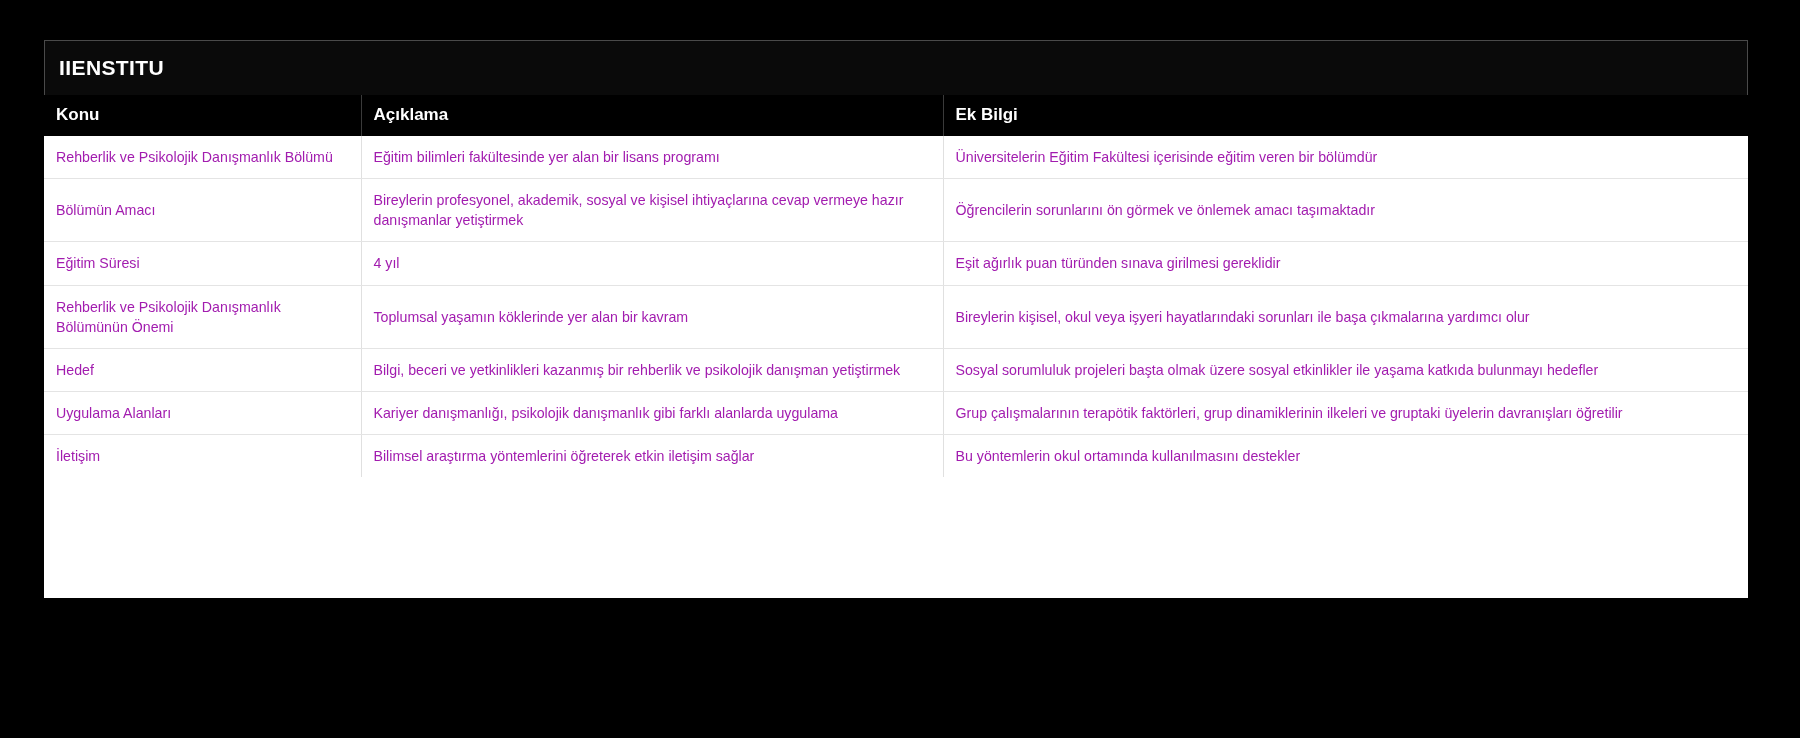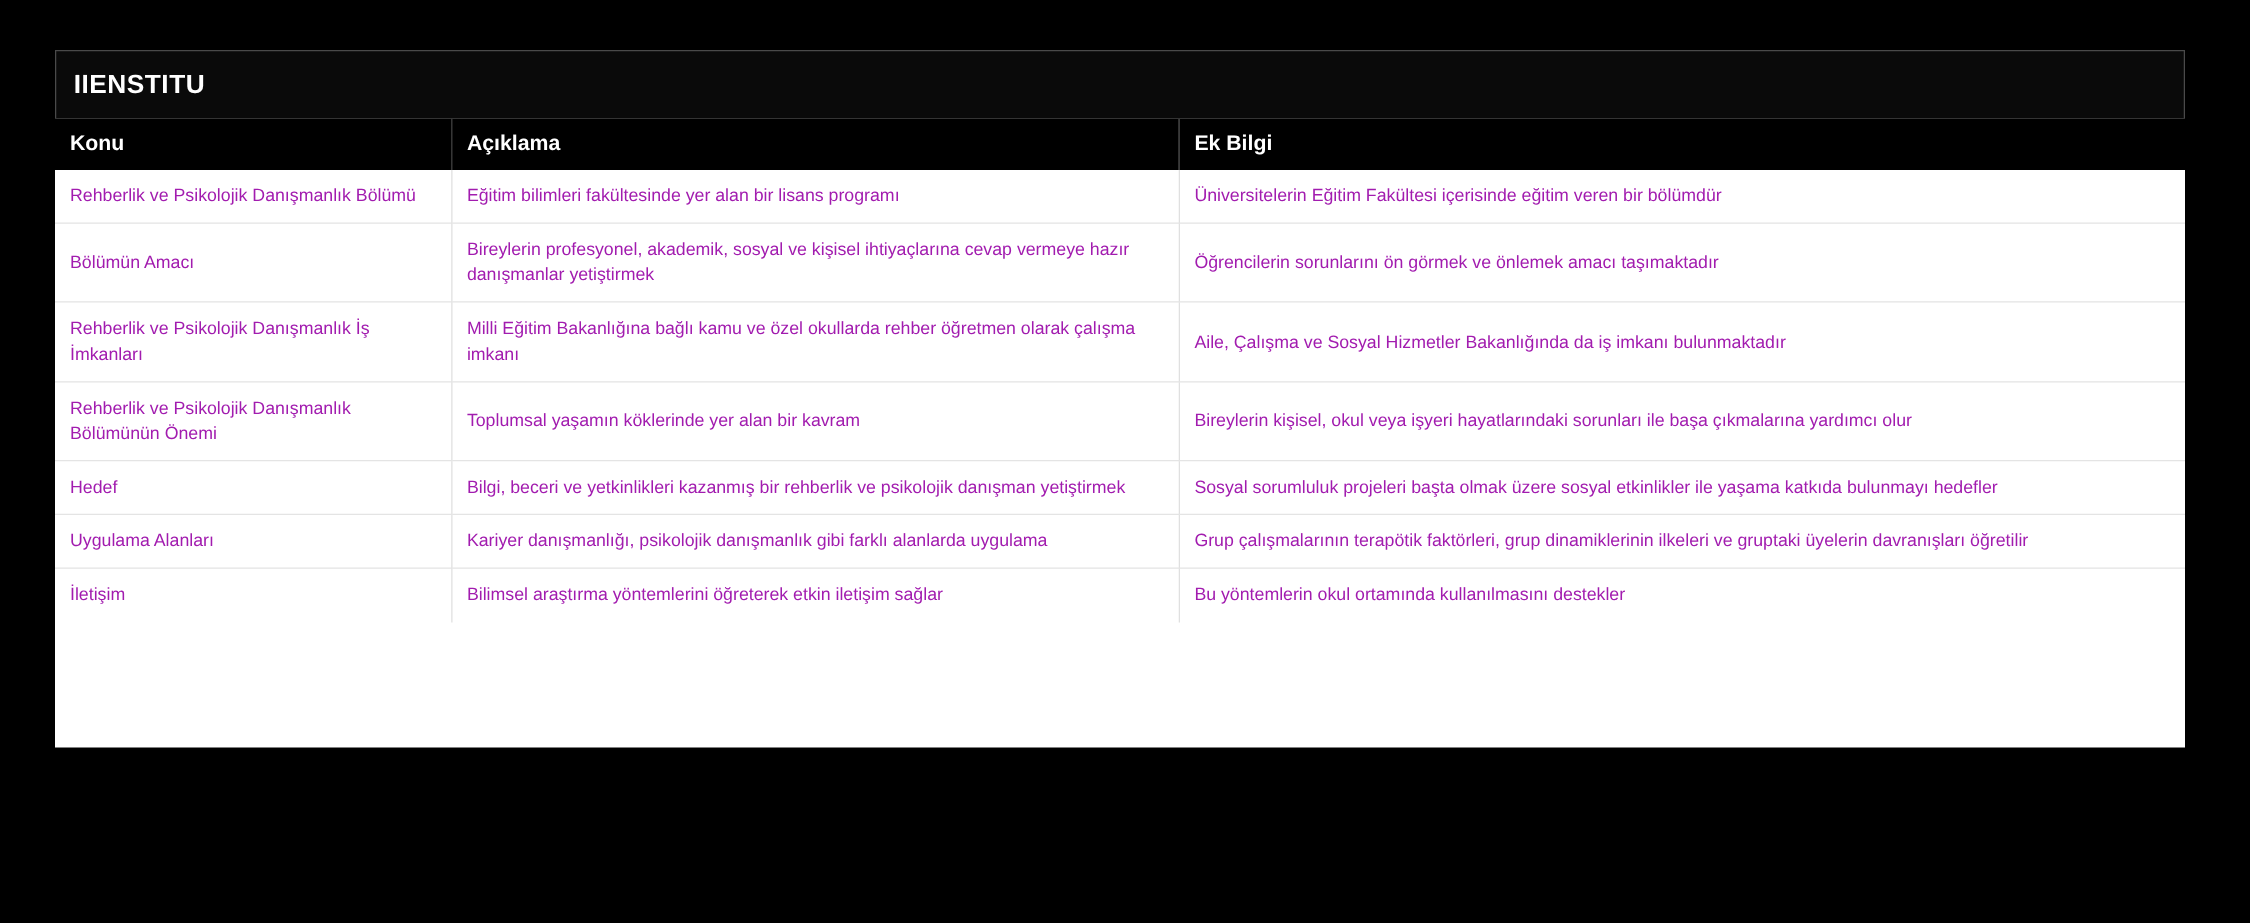--- a/index.html
+++ b/index.html
@@ -103,23 +103,23 @@
           <td>Rehberlik ve Psikolojik Danışmanlık Bölümü</td>
           <td>Eğitim bilimleri fakültesinde yer alan bir lisans programı</td>
           <td>Üniversitelerin Eğitim Fakültesi içerisinde eğitim veren bir bölümdür</td>
         </tr>
         <tr>
           <td>Bölümün Amacı</td>
           <td>Bireylerin profesyonel, akademik, sosyal ve kişisel ihtiyaçlarına cevap vermeye hazır danışmanlar yetiştirmek</td>
           <td>Öğrencilerin sorunlarını ön görmek ve önlemek amacı taşımaktadır</td>
         </tr>
         <tr>
-          <td>Rehberlik ve Psikolojik Danışmanlık İş İmkanları</td>
-          <td>Milli Eğitim Bakanlığına bağlı kamu ve özel okullarda rehber öğretmen olarak çalışma imkanı</td>
-          <td>Aile, Çalışma ve Sosyal Hizmetler Bakanlığında da iş imkanı bulunmaktadır</td>
+          <td>Eğitim Süresi</td>
+          <td>4 yıl</td>
+          <td>Eşit ağırlık puan türünden sınava girilmesi gereklidir</td>
         </tr>
         <tr>
           <td>Rehberlik ve Psikolojik Danışmanlık Bölümünün Önemi</td>
           <td>Toplumsal yaşamın köklerinde yer alan bir kavram</td>
           <td>Bireylerin kişisel, okul veya işyeri hayatlarındaki sorunları ile başa çıkmalarına yardımcı olur</td>
         </tr>
         <tr>
           <td>Hedef</td>
           <td>Bilgi, beceri ve yetkinlikleri kazanmış bir rehberlik ve psikolojik danışman yetiştirmek</td>
           <td>Sosyal sorumluluk projeleri başta olmak üzere sosyal etkinlikler ile yaşama katkıda bulunmayı hedefler</td>

